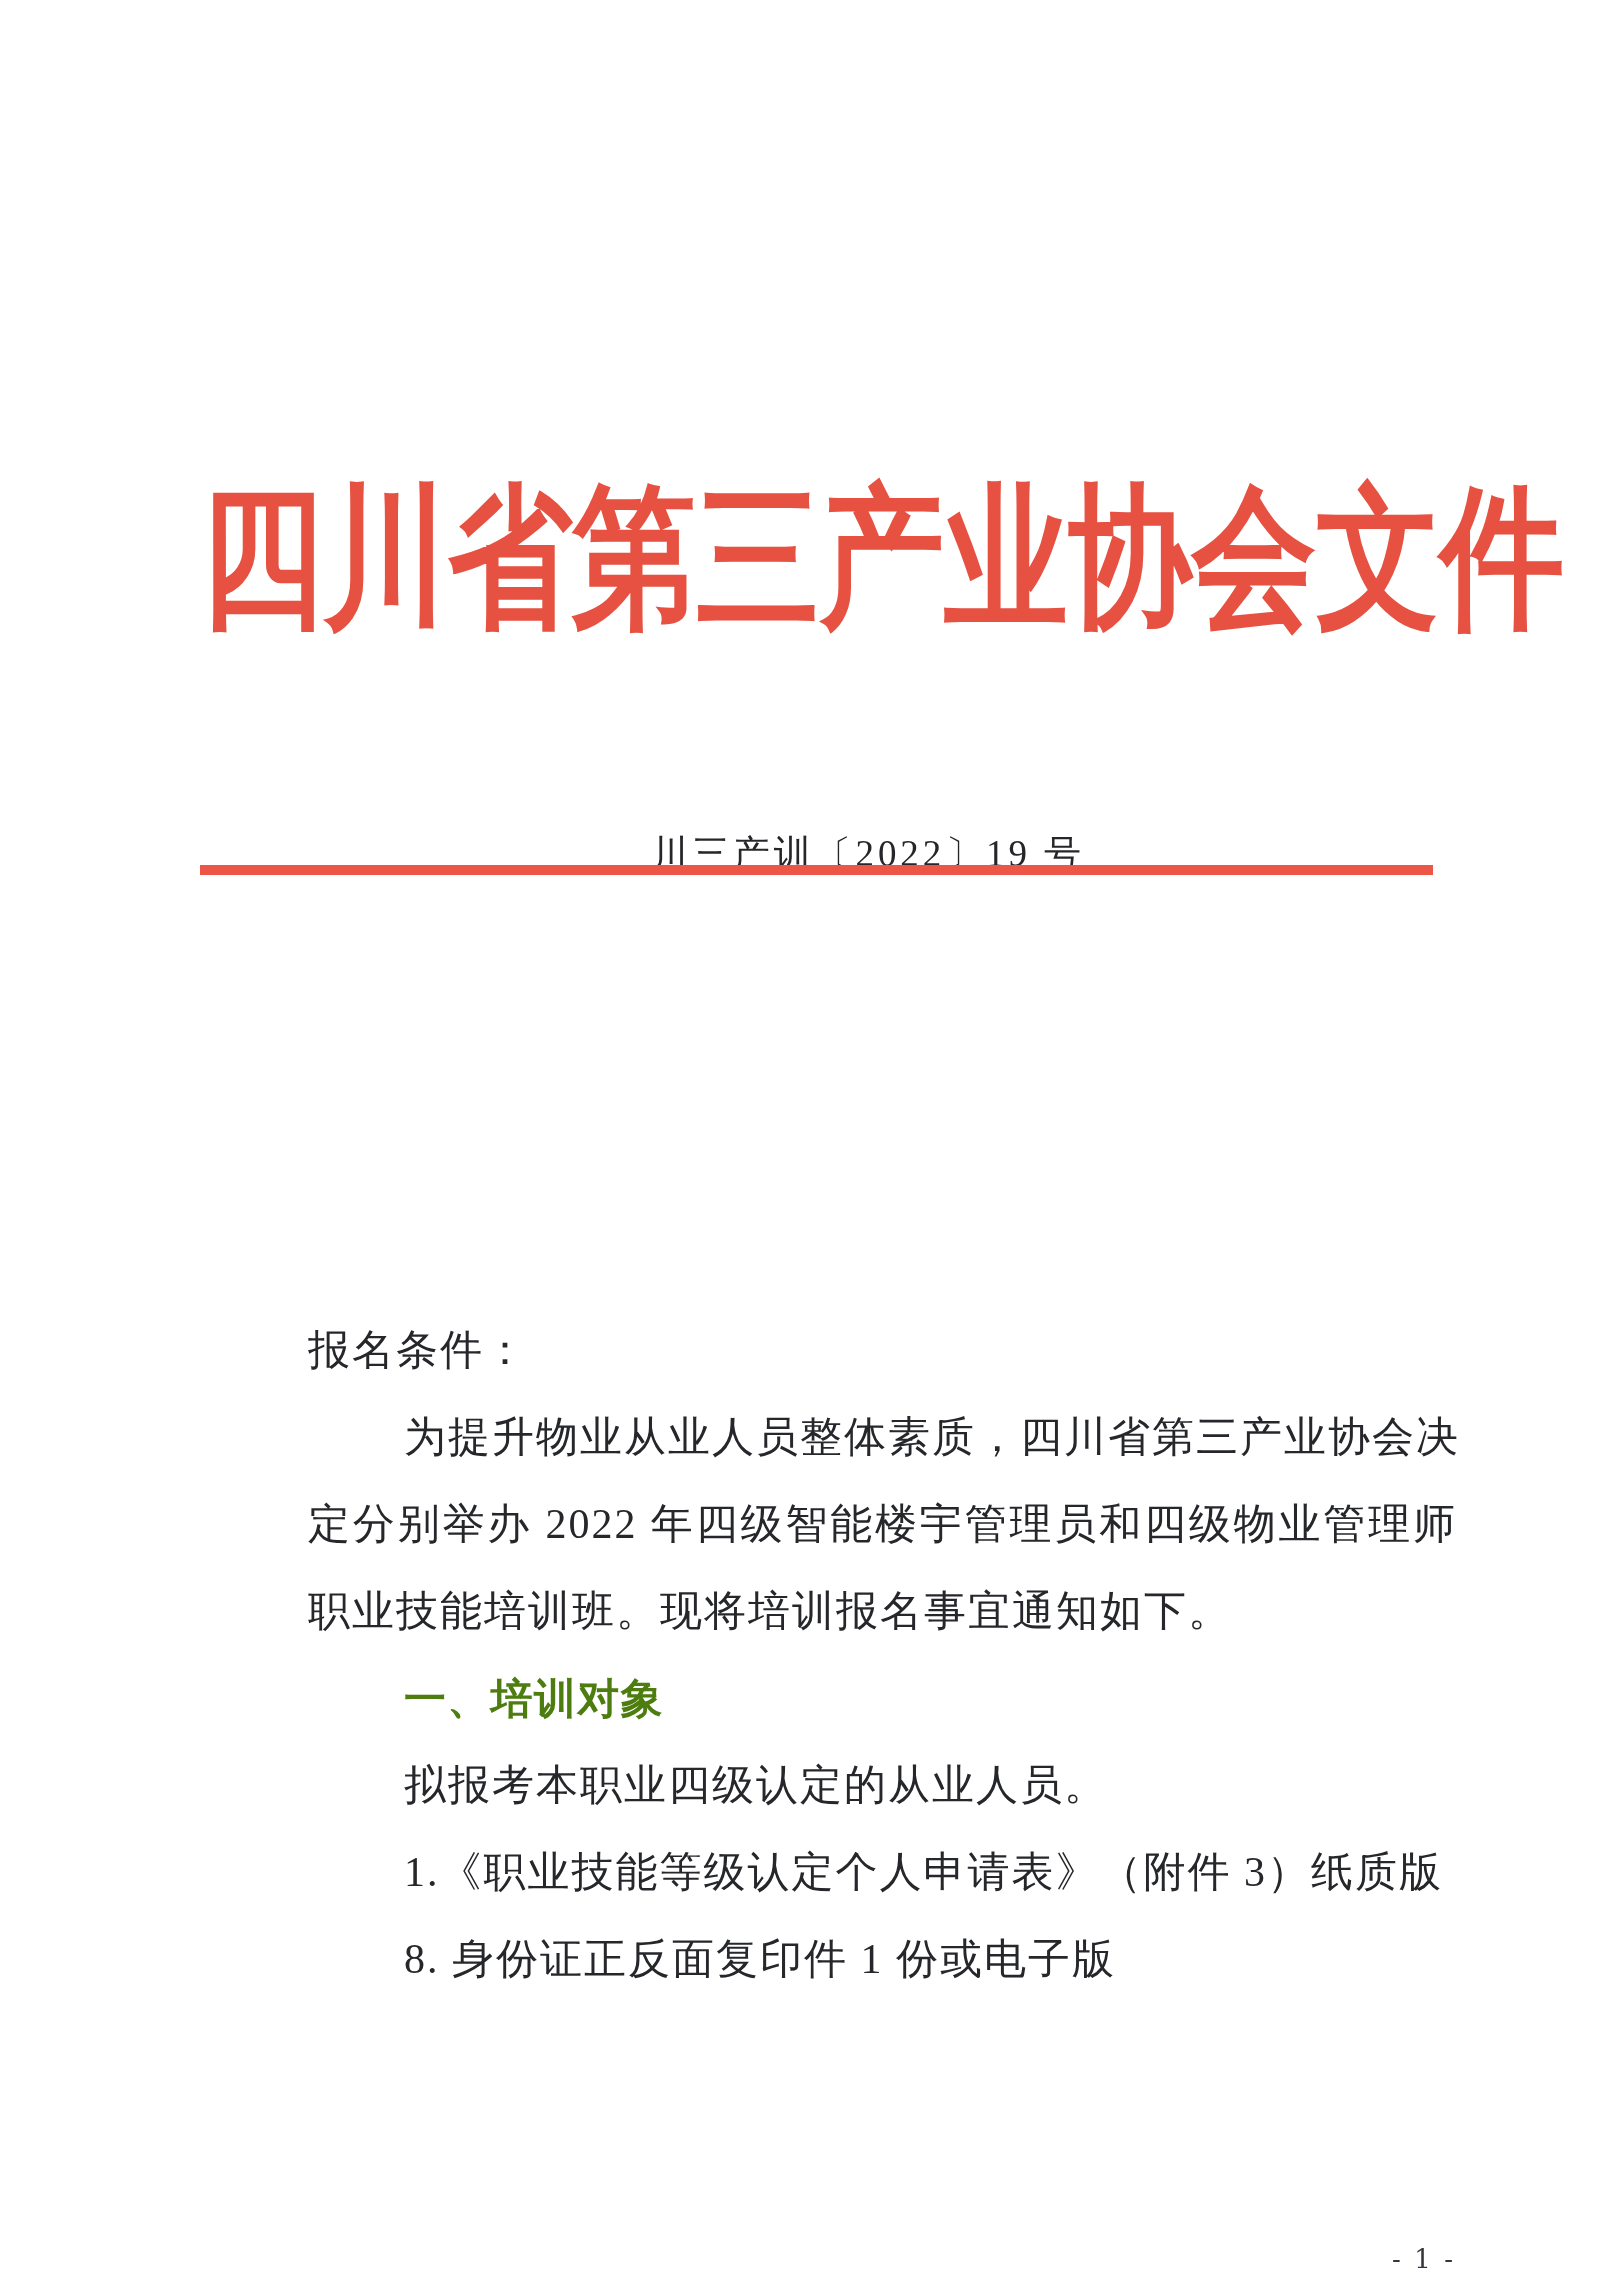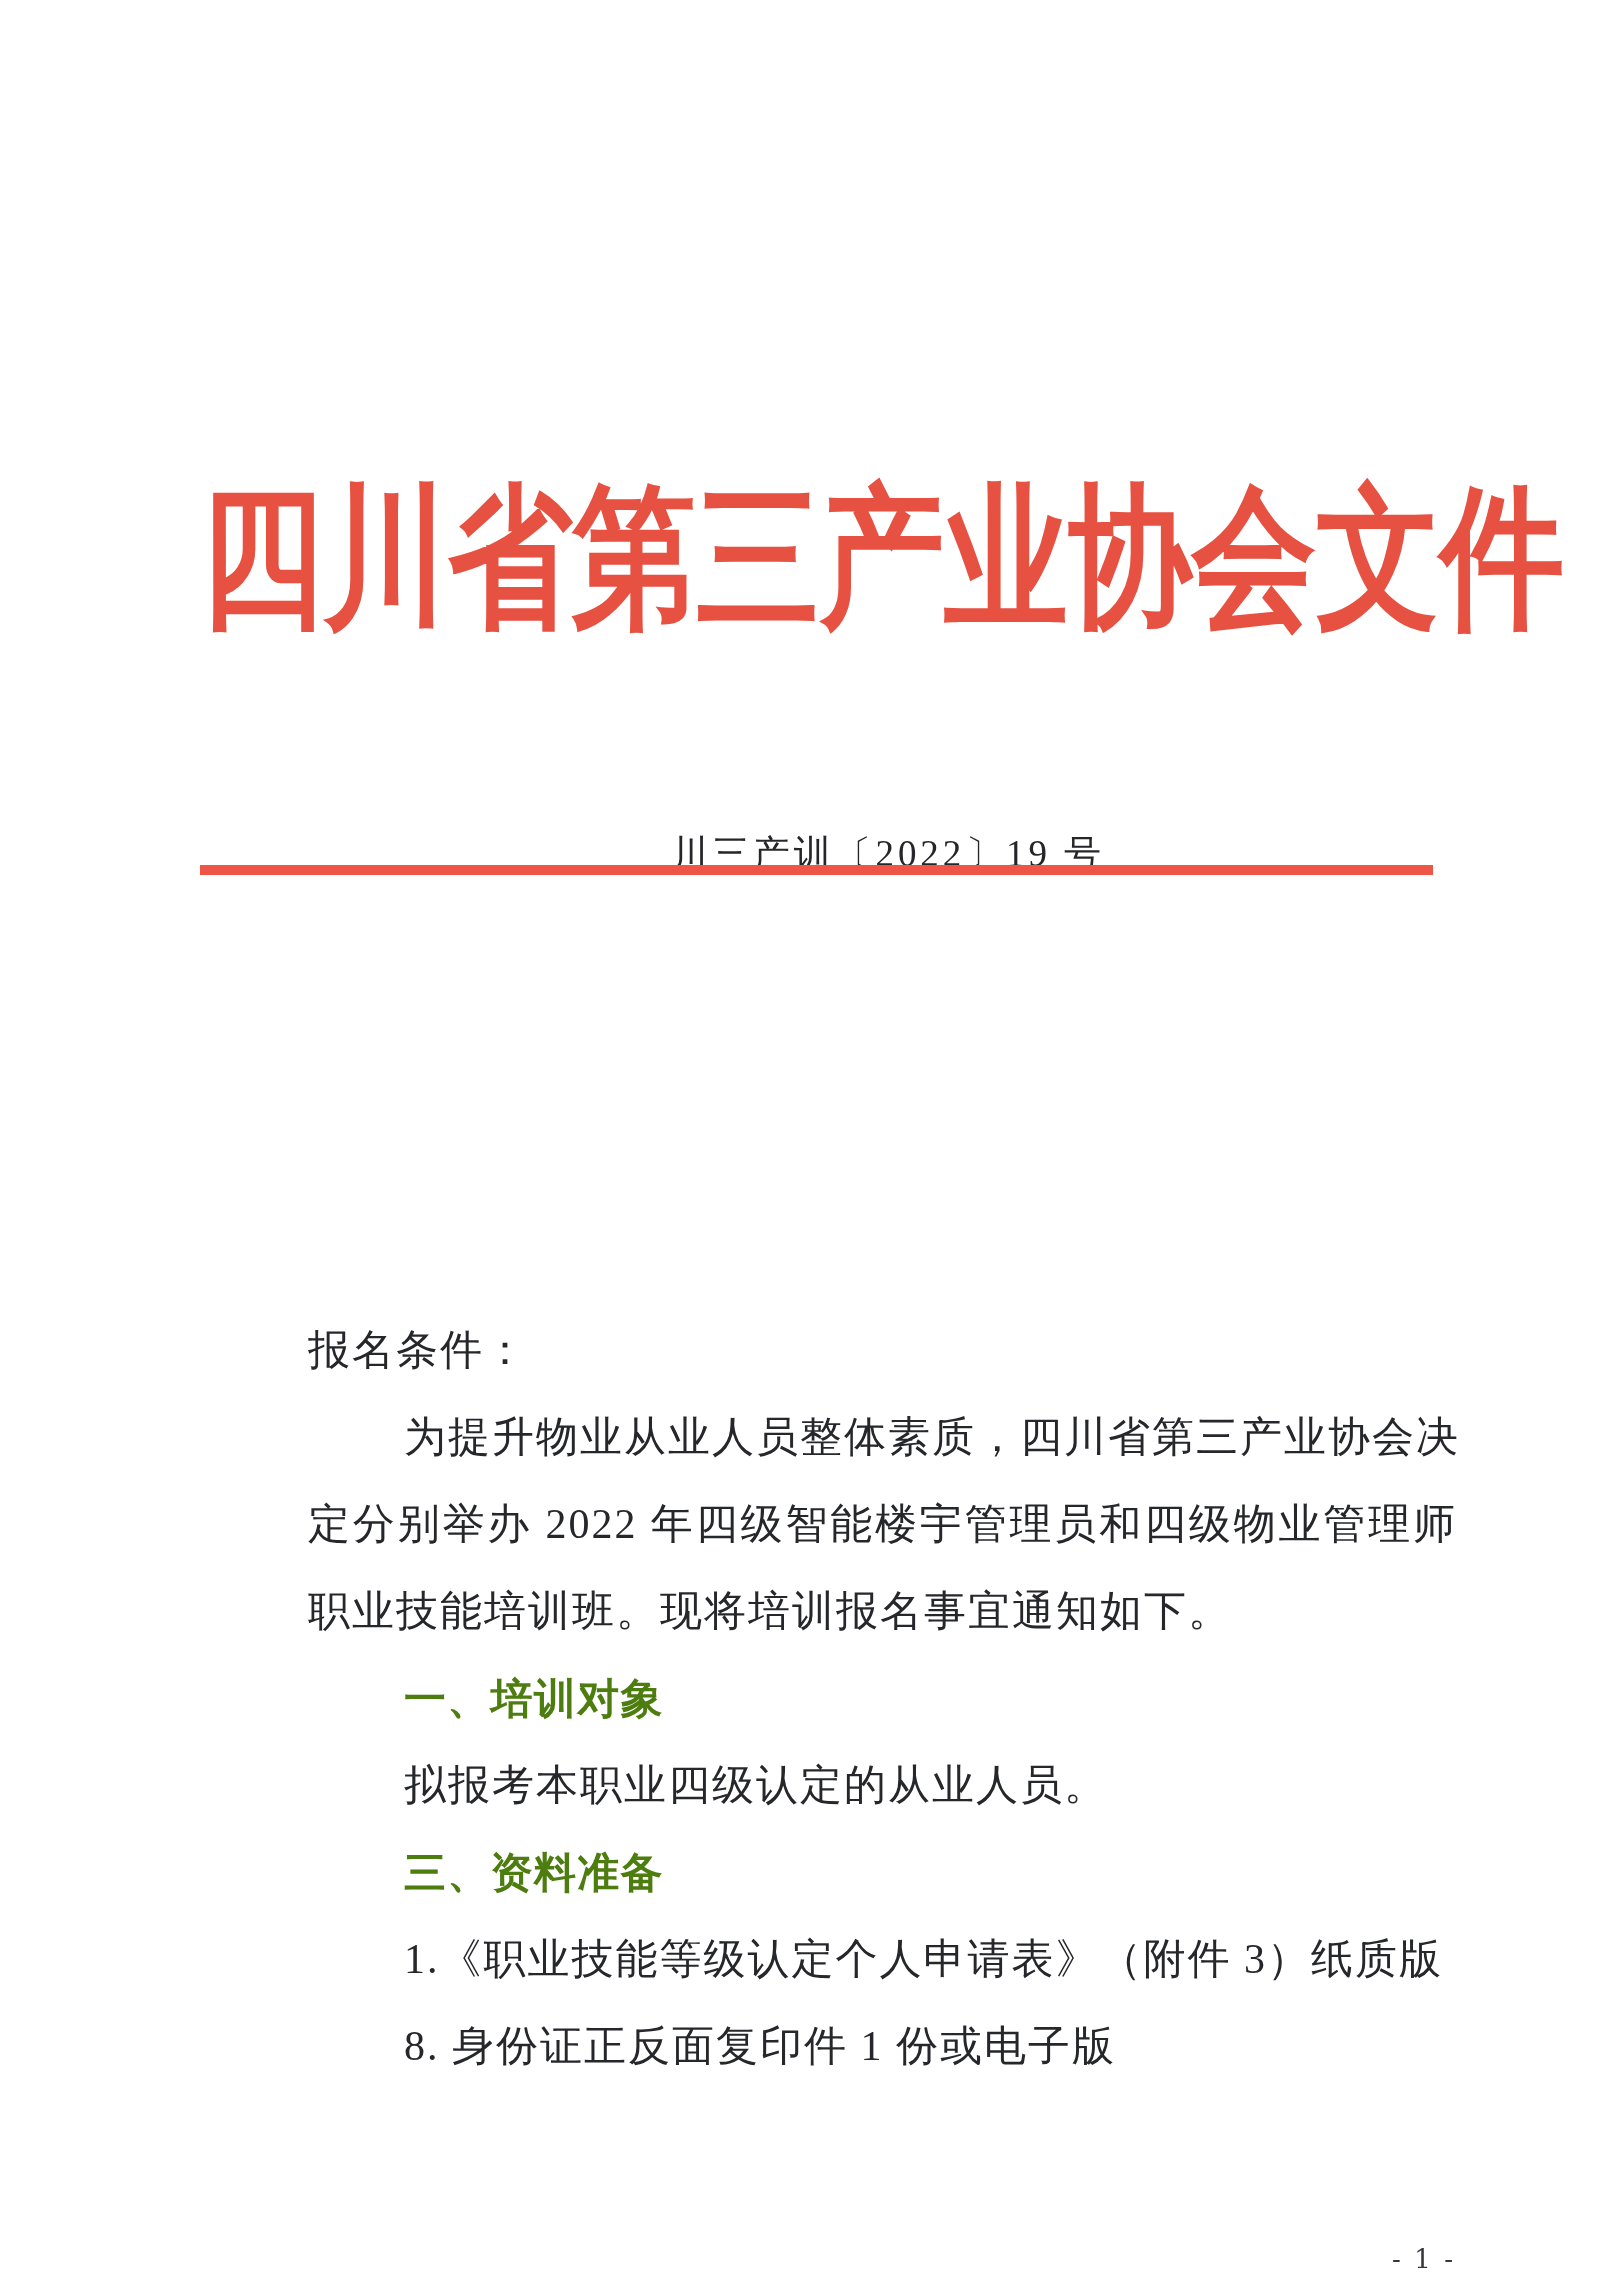--- a/index.html
+++ b/index.html
@@ -29,21 +29,21 @@
     text-align: justify;
     text-align-last: justify;
     transform: scaleY(1.25);
     transform-origin: top center;
     white-space: nowrap;
     letter-spacing: 0;
   }
   
   .doc-number {
     position: absolute;
-    left: 312px;
+    left: 292px;
     top: 833px;
     width: 1152px;
     text-align: center;
     font-size: 37px;
     line-height: 42px;
     letter-spacing: 3.9px;
     color: #26262a;
     font-family: "Liberation Serif", "DejaVu Serif", serif;
     white-space: nowrap;
   }
@@ -123,21 +123,20 @@
   <div class="red-line"></div>
 
 
   <div class="body-block">
     <div class="line">报名条件：</div>
     <div class="line indent">为提升物业从业人员整体素质，四川省第三产业协会决</div>
     <div class="line fill">定分别举办 2022 年四级智能楼宇管理员和四级物业管理师</div>
     <div class="line">职业技能培训班。现将培训报名事宜通知如下。</div>
     <div class="line indent heading">一、培训对象</div>
     <div class="line indent">拟报考本职业四级认定的从业人员。</div>
-    <div class="line indent heading">三、资料准备</div>
     <div class="line indent">1.《职业技能等级认定个人申请表》（附件 3）纸质版</div>
     <div class="line indent">8. 身份证正反面复印件 1 份或电子版</div>
   </div>
 
   <div class="page-number">- 1 -</div>
 
 </div>
 
 
 </body></html>

